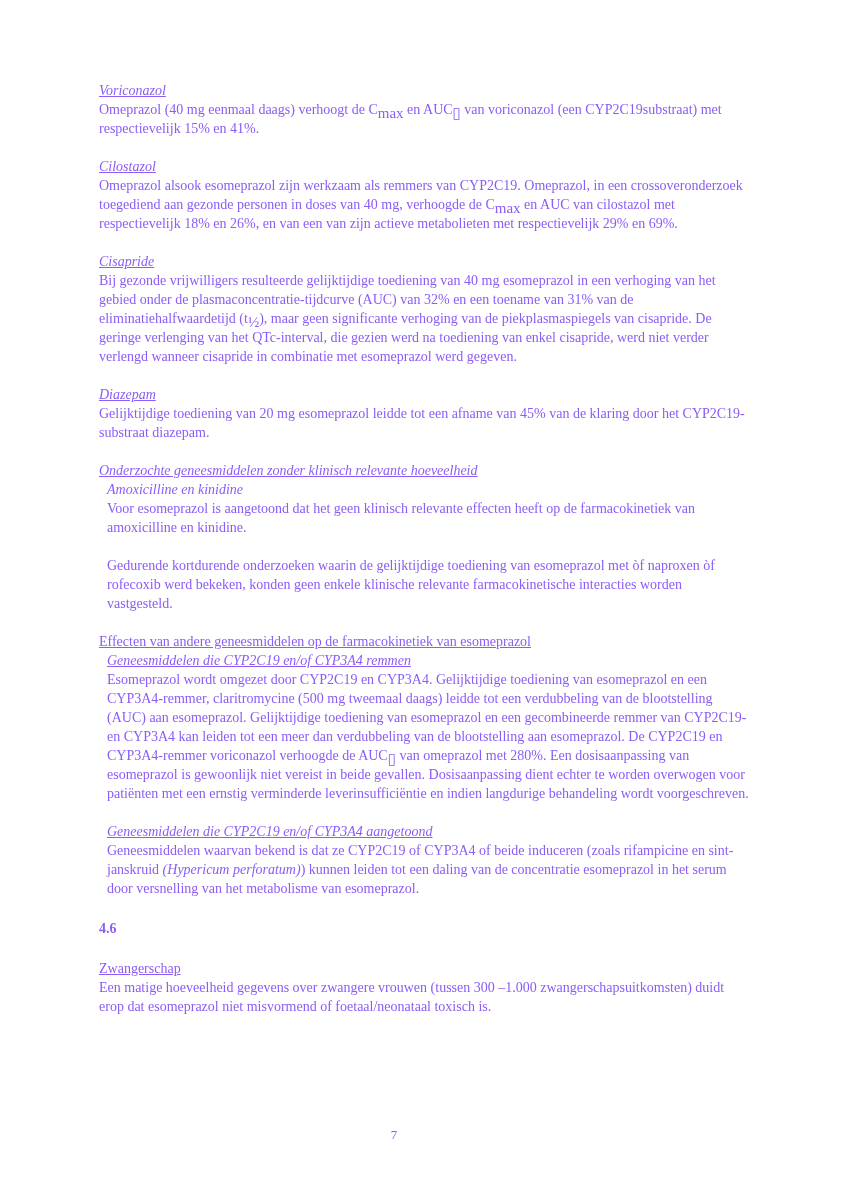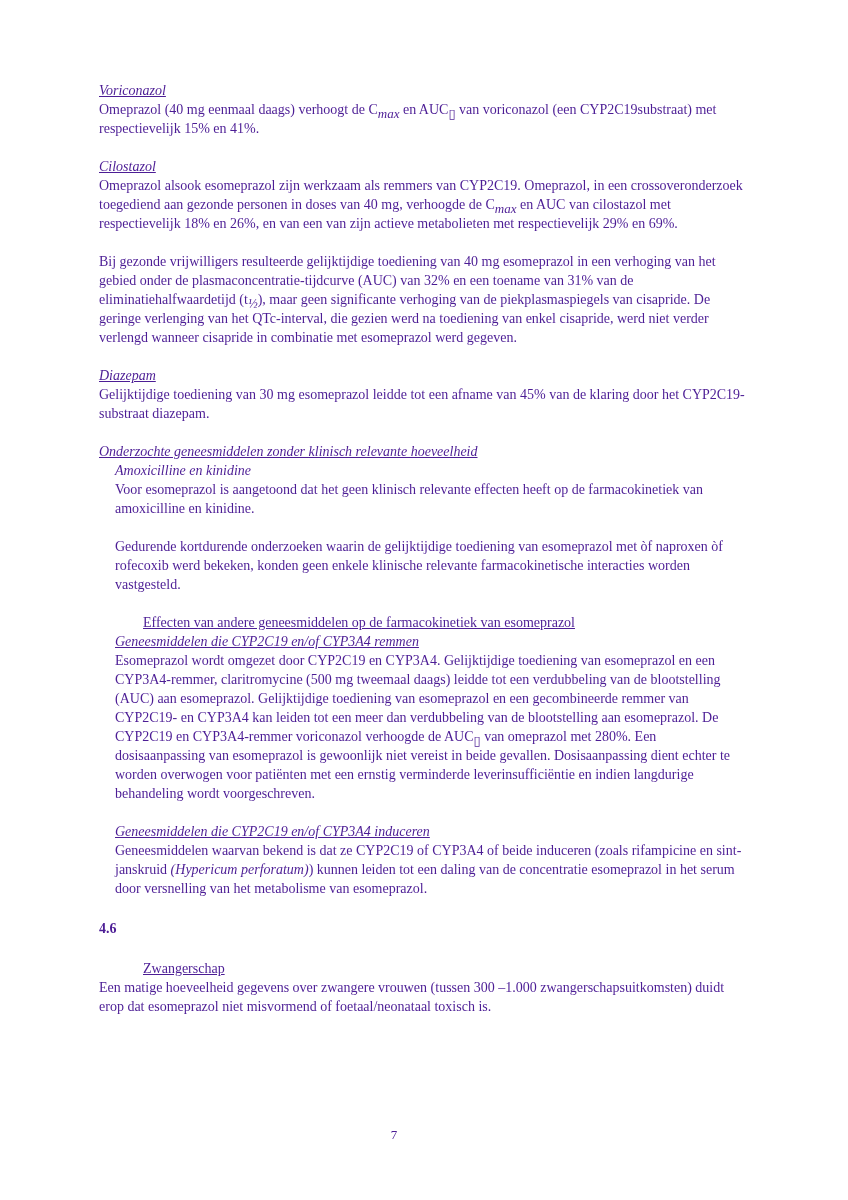--- a/index.html
+++ b/index.html
@@ -2,43 +2,42 @@
 <html><head>
 <meta charset="utf-8">
 <style>
   html, body { margin: 0; padding: 0; background: #ffffff; }
   .page {
     position: relative;
     width: 788px;
     height: 1200px;
     background: #ffffff;
     font-family: "Liberation Serif", "DejaVu Serif", serif;
-    color: #4c1d95;
+    color: #8b5cf6;
     overflow: hidden;
   }
   .content {
     position: absolute;
     left: 99px;
     top: 81px;
     width: 651px;
     font-size: 14px;
     line-height: 19px;
   }
   .block { margin: 0 0 19px 0; }
   p { margin: 0; padding: 0; }
   .h-iu { font-style: italic; text-decoration: underline; }
   .h-i  { font-style: italic; }
-  .h-u  { text-decoration: underline; margin-left: 44px; }
-  .subgroup { margin: 0 0 19px 16px; }
+  .h-u  { text-decoration: underline; }
+  .subgroup { margin: 0 0 19px 8px; }
   .subgroup:last-child { margin-bottom: 0; }
   .sb {
-    font-size: 13px;
+    font-size: 15px;
     vertical-align: sub;
     line-height: 0;
-    font-style: italic;
   }
   .it { font-style: italic; }
   .sec-heading {
     display: flex;
     font-weight: bold;
     margin: 21px 0 21px 0;
     gap: 20px;
   }
   .sec-heading .num { width: 42px; flex: 0 0 42px; }
   .page-number {
@@ -60,47 +59,48 @@
       <div class="h-iu">Voriconazol</div>
       <p><span>Omeprazol (40 mg eenmaal daags) verhoogt de C</span><span class="sb">max</span><span> en AUC</span><span class="sb">▯</span><span> van voriconazol (een CYP2C19substraat) met respectievelijk 15% en 41%.</span></p>
     </div>
 
     <div class="block">
       <div class="h-iu">Cilostazol</div>
       <p><span>Omeprazol alsook esomeprazol zijn werkzaam als remmers van CYP2C19. Omeprazol, in een crossoveronderzoek toegediend aan gezonde personen in doses van 40 mg, verhoogde de C</span><span class="sb">max</span><span> en AUC van cilostazol met respectievelijk 18% en 26%, en van een van zijn actieve metabolieten met respectievelijk 29% en 69%.</span></p>
     </div>
 
     <div class="block">
+      <div class="h-iu">Cisapride</div>
       <p><span>Bij gezonde vrijwilligers resulteerde gelijktijdige toediening van 40 mg esomeprazol in een verhoging van het gebied onder de plasmaconcentratie-tijdcurve (AUC) van 32% en een toename van 31% van de eliminatiehalfwaardetijd (t</span><span class="sb">½</span><span>), maar geen significante verhoging van de piekplasmaspiegels van cisapride. De geringe verlenging van het QTc-interval, die gezien werd na toediening van enkel cisapride, werd niet verder verlengd wanneer cisapride in combinatie met esomeprazol werd gegeven.</span></p>
     </div>
 
     <div class="block">
       <div class="h-iu">Diazepam</div>
-      <p>Gelijktijdige toediening van 30 mg esomeprazol leidde tot een afname van 45% van de klaring door het CYP2C19-substraat diazepam.</p>
+      <p>Gelijktijdige toediening van 20 mg esomeprazol leidde tot een afname van 45% van de klaring door het CYP2C19-substraat diazepam.</p>
     </div>
 
     <div class="block">
       <div class="h-iu">Onderzochte geneesmiddelen zonder klinisch relevante hoeveelheid</div>
       <div class="subgroup">
         <div class="h-i">Amoxicilline en kinidine</div>
         <p>Voor esomeprazol is aangetoond dat het geen klinisch relevante effecten heeft op de farmacokinetiek van amoxicilline en kinidine.</p>
       </div>
       <div class="subgroup">
         <p>Gedurende kortdurende onderzoeken waarin de gelijktijdige toediening van esomeprazol met òf naproxen òf rofecoxib werd bekeken, konden geen enkele klinische relevante farmacokinetische interacties worden vastgesteld.</p>
       </div>
     </div>
 
     <div class="block">
       <div class="h-u">Effecten van andere geneesmiddelen op de farmacokinetiek van esomeprazol</div>
       <div class="subgroup">
         <div class="h-iu">Geneesmiddelen die CYP2C19 en/of CYP3A4 remmen</div>
         <p><span>Esomeprazol wordt omgezet door CYP2C19 en CYP3A4. Gelijktijdige toediening van esomeprazol en een CYP3A4-remmer, claritromycine (500 mg tweemaal daags) leidde tot een verdubbeling van de blootstelling (AUC) aan esomeprazol. Gelijktijdige toediening van esomeprazol en een gecombineerde remmer van CYP2C19- en CYP3A4 kan leiden tot een meer dan verdubbeling van de blootstelling aan esomeprazol. De CYP2C19 en CYP3A4-remmer voriconazol verhoogde de AUC</span><span class="sb">▯</span><span> van omeprazol met 280%. Een dosisaanpassing van esomeprazol is gewoonlijk niet vereist in beide gevallen. Dosisaanpassing dient echter te worden overwogen voor patiënten met een ernstig verminderde leverinsufficiëntie en indien langdurige behandeling wordt voorgeschreven.</span></p>
       </div>
       <div class="subgroup">
-        <div class="h-iu">Geneesmiddelen die CYP2C19 en/of CYP3A4 induceren</div>
+        <div class="h-iu">Geneesmiddelen die CYP2C19 en/of CYP3A4 aangetoond</div>
         <p><span>Geneesmiddelen waarvan bekend is dat ze CYP2C19 of CYP3A4 of beide induceren (zoals rifampicine en sint-janskruid </span><span class="it">(Hypericum perforatum)</span><span>) kunnen leiden tot een daling van de concentratie esomeprazol in het serum door versnelling van het metabolisme van esomeprazol.</span></p>
       </div>
     </div>
 
     <div class="sec-heading">
       <span class="num">4.6</span>
     </div>
 
     <div class="block">
       <div class="h-u">Zwangerschap</div>

